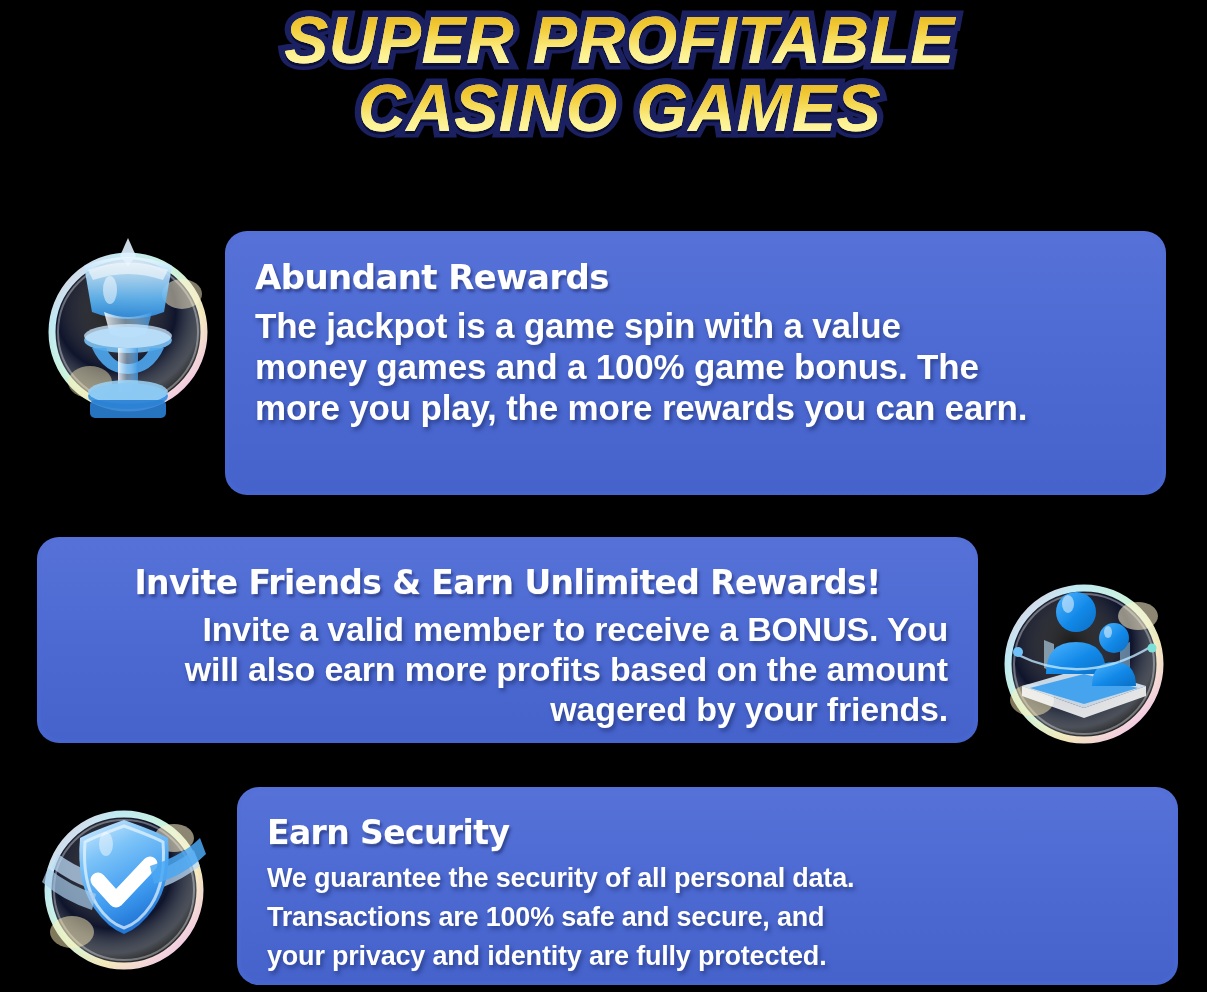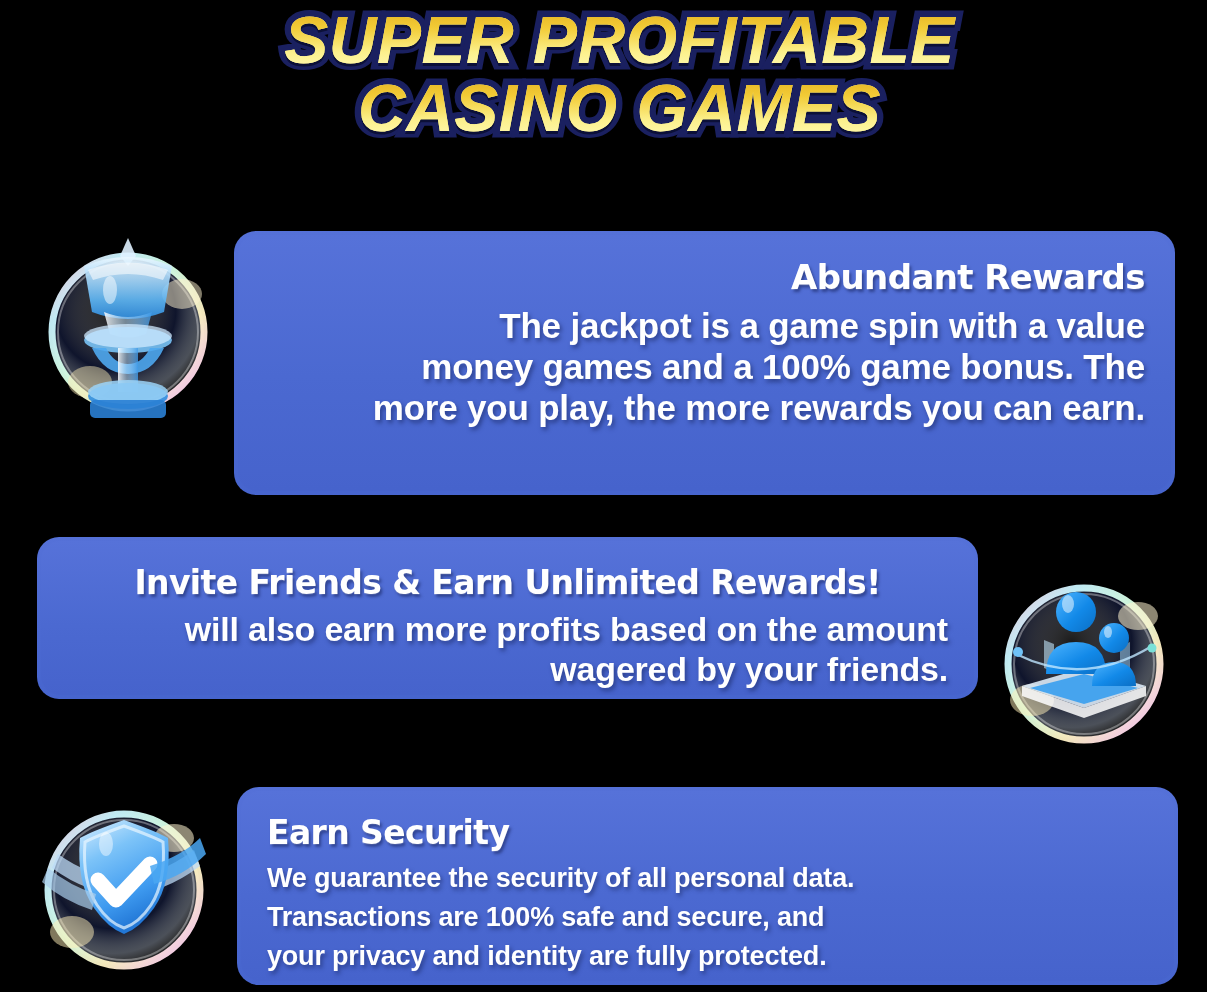--- a/index.html
+++ b/index.html
@@ -56,22 +56,22 @@
     z-index:-3;
   }
   .card-inner{
     position:relative; width:100%; height:100%;
     border-radius:19px;
     background:linear-gradient(180deg,#5672D9 0%,#4B69D1 55%,#4663CC 100%);
     overflow:hidden;
     padding:22px 26px 18px 26px;
   }
 
-  .c1{ left:234px; top:231px; width:941px; height:264px;text-align:right; }
-  .c2{ left:37px;  top:537px; width:941px; height:162px; }
+  .c1{ left:225px; top:231px; width:941px; height:264px; }
+  .c2{ left:37px;  top:537px; width:941px; height:206px; }
   .c3{ left:237px; top:787px; width:941px; height:198px; }
 
   .head{
     color:#FFFFFF;
     font-family:"DejaVu Sans","Liberation Sans",sans-serif;
     font-weight:bold;
     font-size:34px;
     line-height:40px;
     letter-spacing:-0.6px;
     text-shadow:2px 3px 3px rgba(22,34,92,.55), 0 1px 0 rgba(255,255,255,.25);
@@ -175,20 +175,21 @@
         <span class="ln">money games and a 100% game bonus. The</span>
         <span class="ln">more you play, the more rewards you can earn.</span>
       </div>
     </div>
   </div>
 
   <div class="card c2">
     <div class="card-inner">
       <div class="head">Invite Friends &amp; Earn Unlimited Rewards!</div>
       <div class="body">
+        <span class="ln">Invite a valid member to receive a BONUS. You</span>
         <span class="ln">will also earn more profits based on the amount</span>
         <span class="ln">wagered by your friends.</span>
       </div>
     </div>
   </div>
 
   <div class="bubble b2">
     <svg viewBox="0 0 192 192">
       <defs>
         <radialGradient id="bub2" cx="42%" cy="36%" r="68%">

